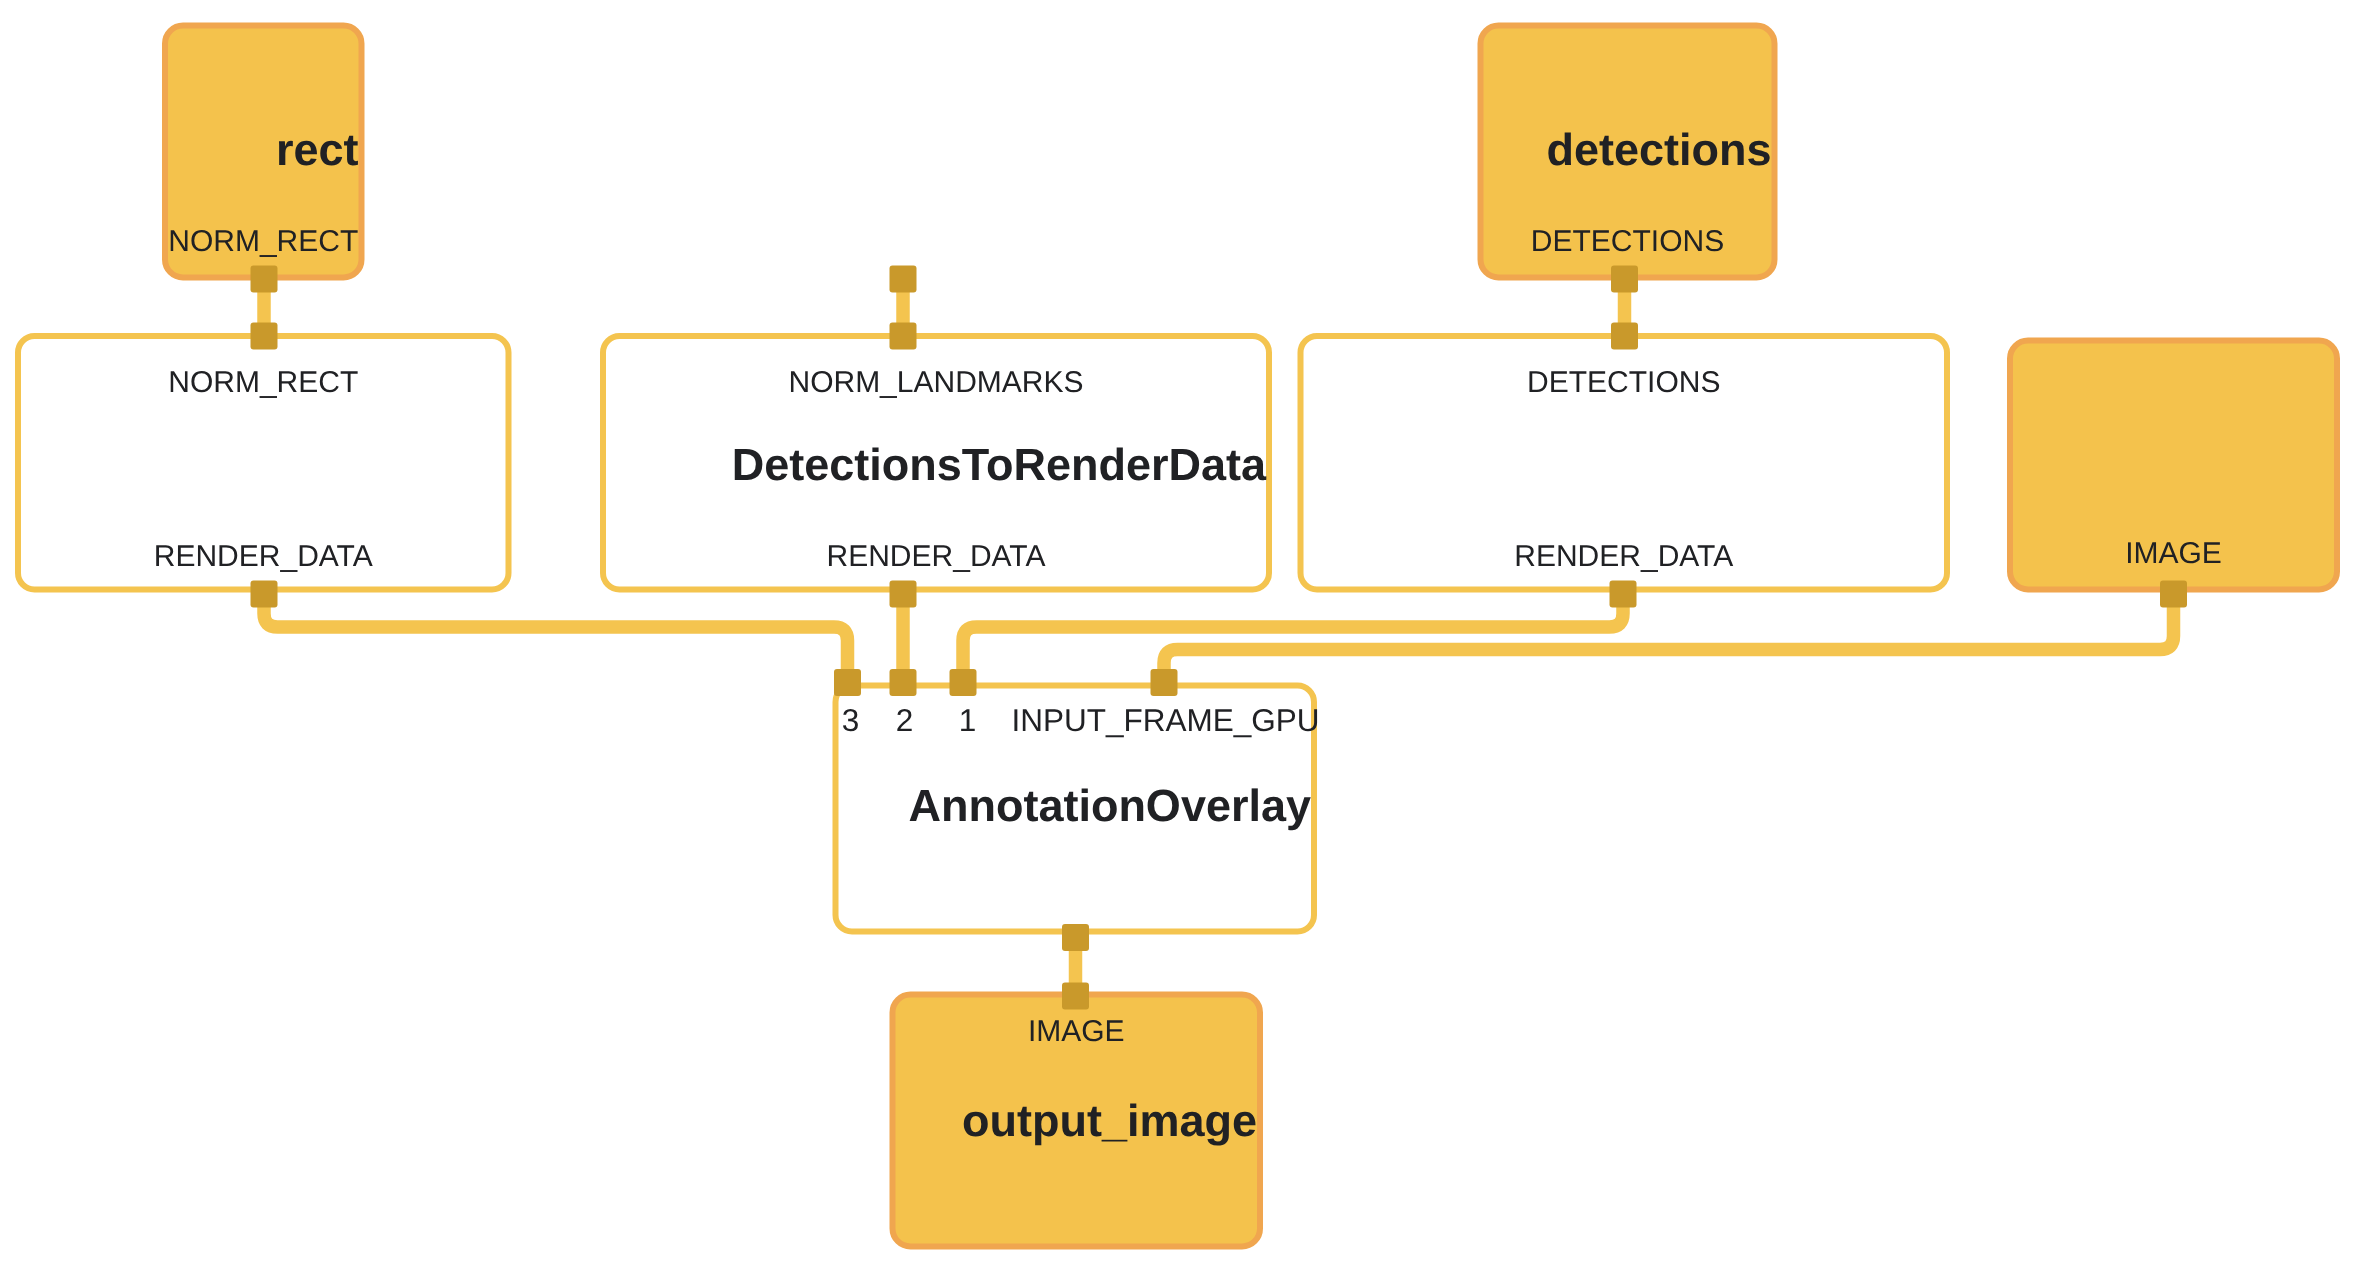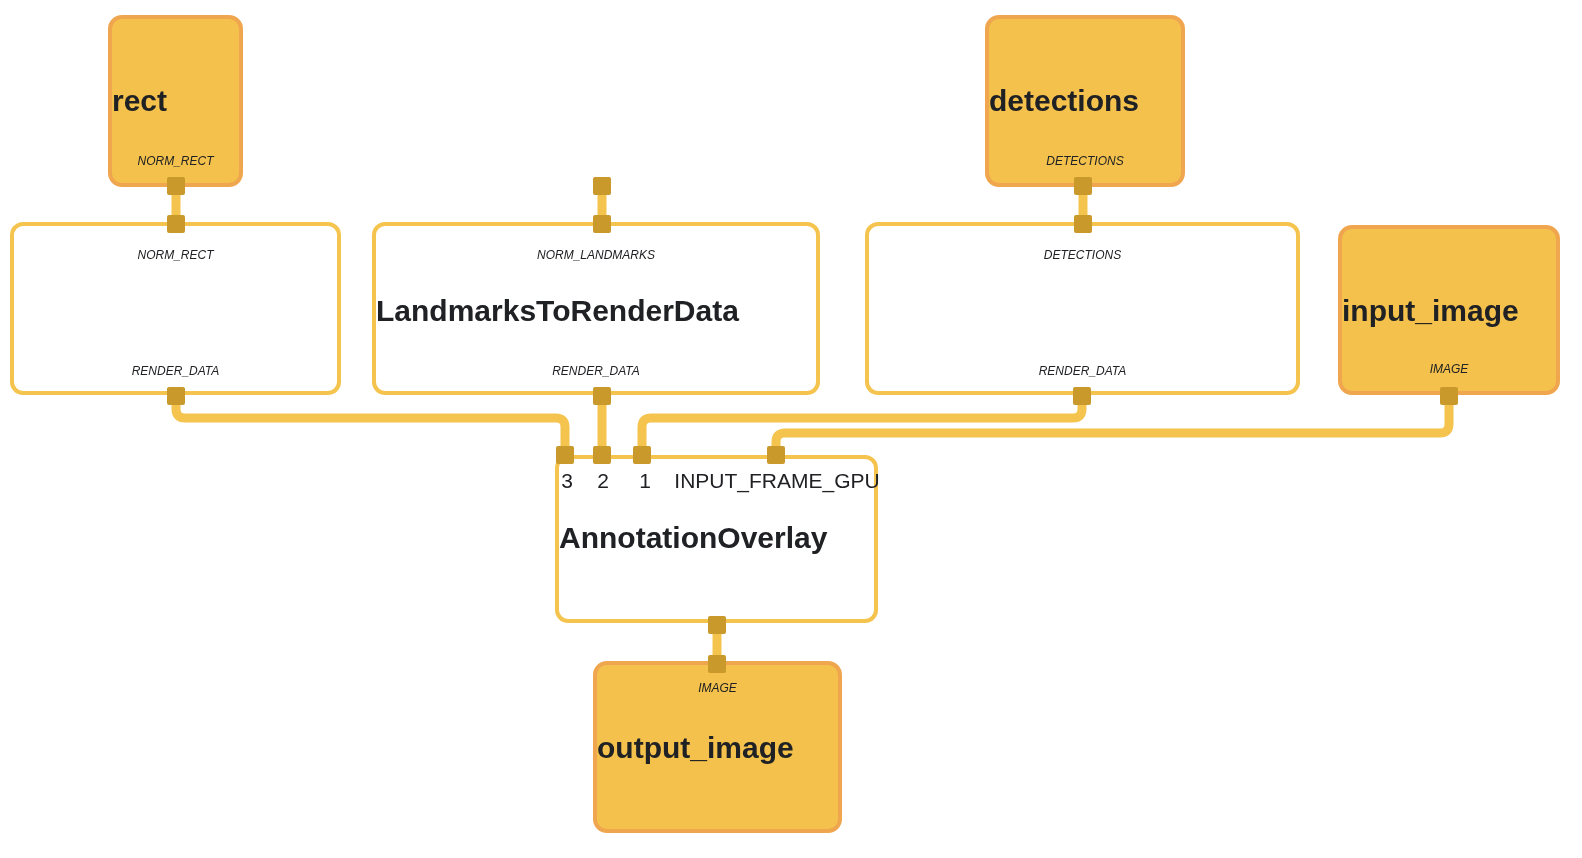--- a/index.html
+++ b/index.html
@@ -21,30 +21,29 @@
     border:4px solid #F0A64F;
     border-radius:14px;
   }
   .calc{
     background:#ffffff;
     border:4px solid #F4C44F;
     border-radius:13px;
   }
   .title{
     position:absolute;left:0;width:100%;
-    text-align:left;
+    text-align:right;
     font-size:30px;font-weight:bold;line-height:36px;
     white-space:nowrap;
   }
   .plabel{
     position:absolute;left:0;width:100%;
     text-align:center;
-    font-size:12px;line-height:24px;
+    font-size:20px;line-height:24px;
     white-space:nowrap;
-    font-style:italic;
   }
   .ao-in-label{
     position:absolute;top:10px;
     transform:translateX(-50%);
     font-size:21px;line-height:24px;
     white-space:nowrap;
   }
   svg.edges-layer{
     position:absolute;left:0;top:0;
     z-index:3;
@@ -63,32 +62,31 @@
     <div class="plabel" style="top:130px">NORM_RECT</div>
   </div>
 
 
   <div class="node src" style="left:985px;top:15px;width:200px;height:172px">
     <div class="title" style="top:64px">detections</div>
     <div class="plabel" style="top:130px">DETECTIONS</div>
   </div>
 
   <div class="node src" style="left:1338px;top:225px;width:222px;height:170px">
-    <div class="title" style="top:64px">input_image</div>
     <div class="plabel" style="top:128px">IMAGE</div>
   </div>
 
   <div class="node calc" style="left:10px;top:222px;width:331px;height:173px">
     <div class="plabel" style="top:17px">NORM_RECT</div>
     <div class="plabel" style="top:133px">RENDER_DATA</div>
   </div>
 
-  <div class="node calc" style="left:372px;top:222px;width:448px;height:173px">
+  <div class="node calc" style="left:400px;top:222px;width:448px;height:173px">
     <div class="plabel" style="top:17px">NORM_LANDMARKS</div>
-    <div class="title" style="top:67px">LandmarksToRenderData</div>
+    <div class="title" style="top:67px">DetectionsToRenderData</div>
     <div class="plabel" style="top:133px">RENDER_DATA</div>
   </div>
 
   <div class="node calc" style="left:865px;top:222px;width:435px;height:173px">
     <div class="plabel" style="top:17px">DETECTIONS</div>
     <div class="plabel" style="top:133px">RENDER_DATA</div>
   </div>
 
   <div class="node calc" style="left:555px;top:455px;width:323px;height:168px">
     <div class="ao-in-label" style="left:8px">3</div>

